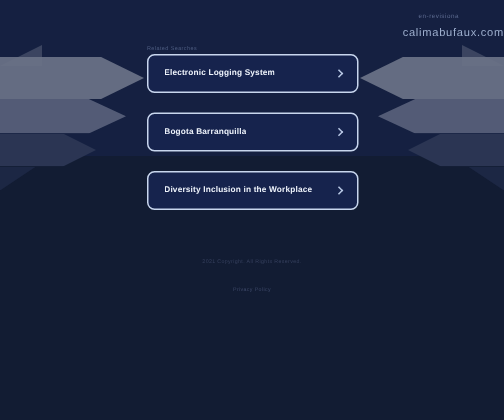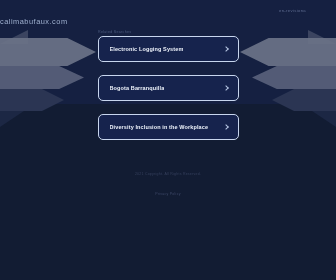--- a/index.html
+++ b/index.html
@@ -140,21 +140,21 @@
     letter-spacing:0.35px;
     color:#5d6b90;
     white-space:nowrap;
   }
 
   .domain-title {
     position:absolute;
     top:17px;
     left:0;
     width:336px;
-    text-align:left;
+    text-align:right;
     font-size:7.4px;
     letter-spacing:0.5px;
     color:#9fb0cf;
     white-space:nowrap;
   }
 
   
   .links-wrap {
     position:absolute;
     top:30px;

